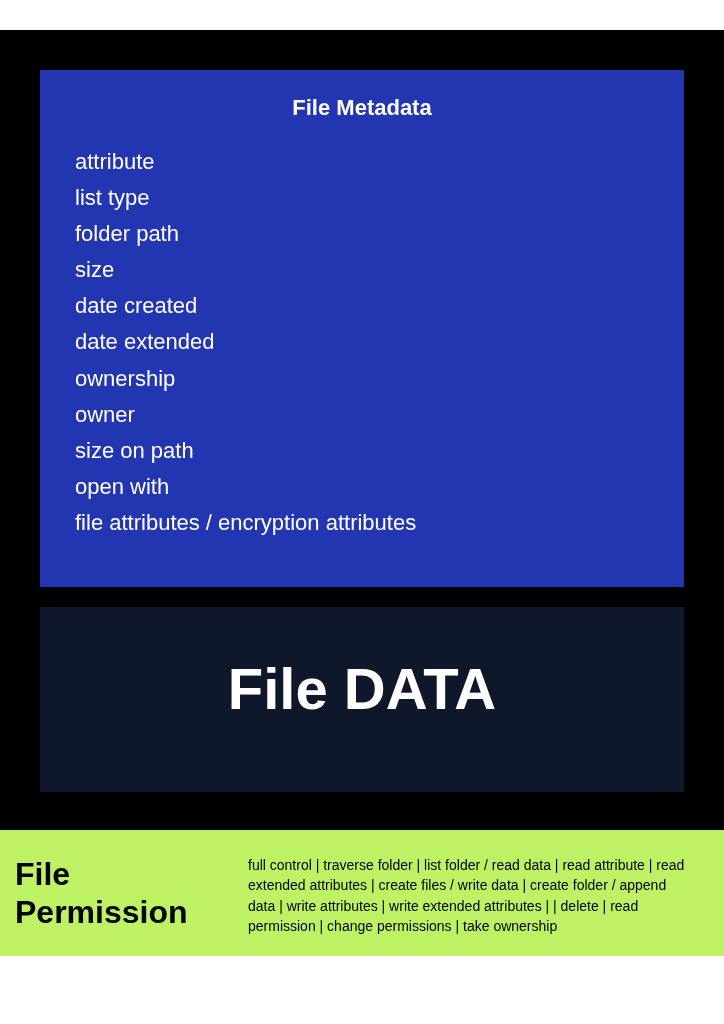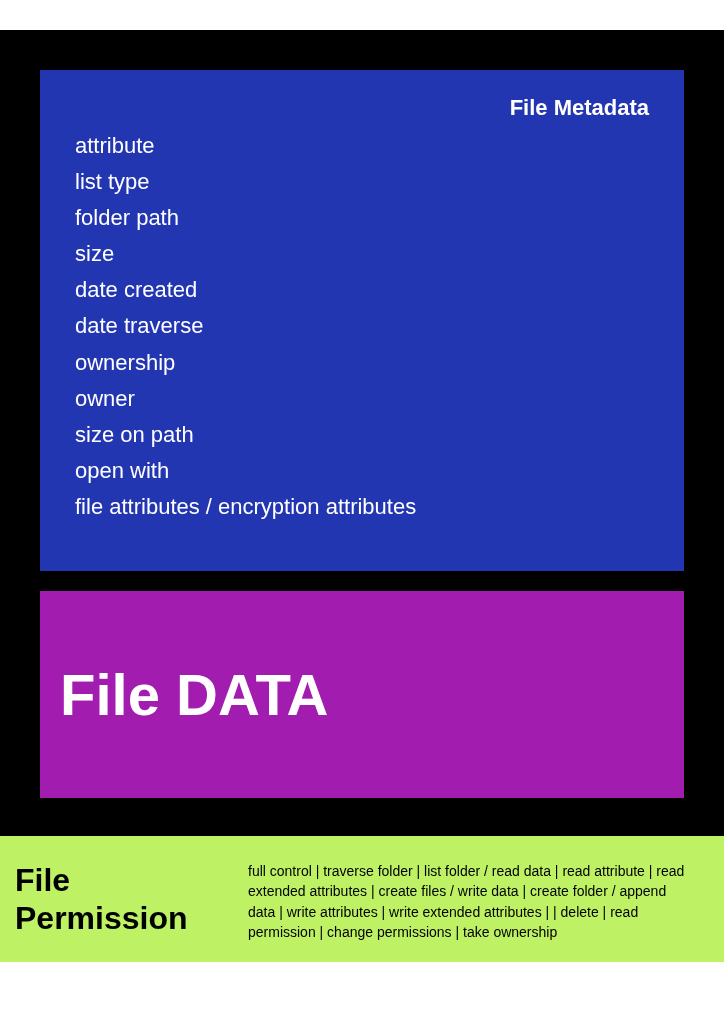--- a/index.html
+++ b/index.html
@@ -25,38 +25,39 @@
       flex: 0 0 auto;
     }
     .metadata-box {
       background: #2336b1;
       padding: 25px 35px 45px 35px;
       color: #ffffff;
       position: relative;
       margin-bottom: 20px;
     }
     .metadata-title {
-      text-align: right;
+      text-align: center;
       font-size: 22px;
       font-weight: bold;
-      margin-bottom: 8px;
+      margin-bottom: 24px;
     }
     .metadata-list {
       list-style: none;
       font-size: 22px;
       line-height: 1.55;
       font-weight: 400;
     }
     .metadata-list li {
       margin-bottom: 2px;
     }
     .data-box {
-      background: #a21caf;
+      background: #0f172a;
       color: #ffffff;
-      padding: 70px 20px 70px 20px;
+      text-align: center;
+      padding: 48px 20px 70px 20px;
     }
     .data-title {
       font-size: 58px;
       font-weight: bold;
     }
     .permission-section {
       background: #bef264;
       padding: 25px 30px 20px 15px;
       display: flex;
       align-items: flex-start;
@@ -84,21 +85,21 @@
 
 <div class="black-container">
   <div class="metadata-box">
     <div class="metadata-title">File Metadata</div>
     <ul class="metadata-list">
       <li>attribute</li>
       <li>list type</li>
       <li>folder path</li>
       <li>size</li>
       <li>date created</li>
-      <li>date traverse</li>
+      <li>date extended</li>
       <li>ownership</li>
       <li>owner</li>
       <li>size on path</li>
       <li>open with</li>
       <li>file attributes / encryption attributes</li>
     </ul>
   </div>
 
   <div class="data-box">
     <div class="data-title">File DATA</div>

